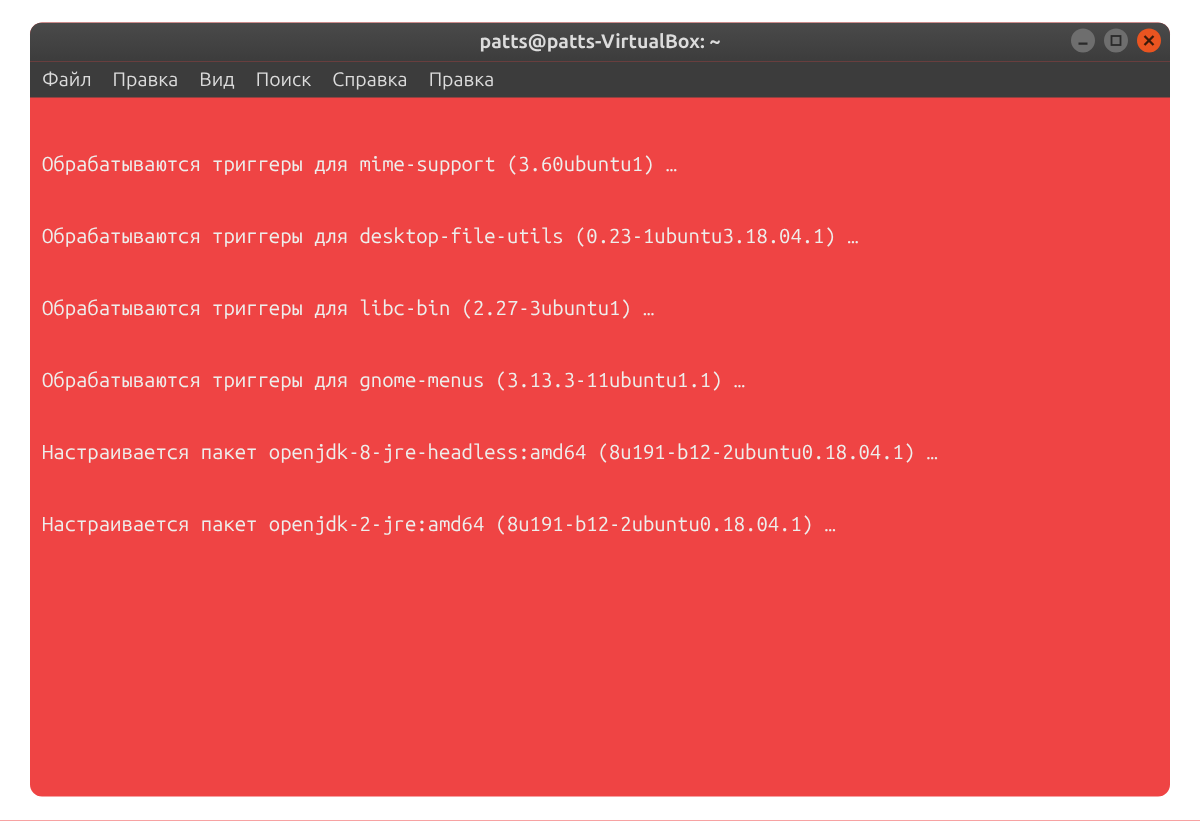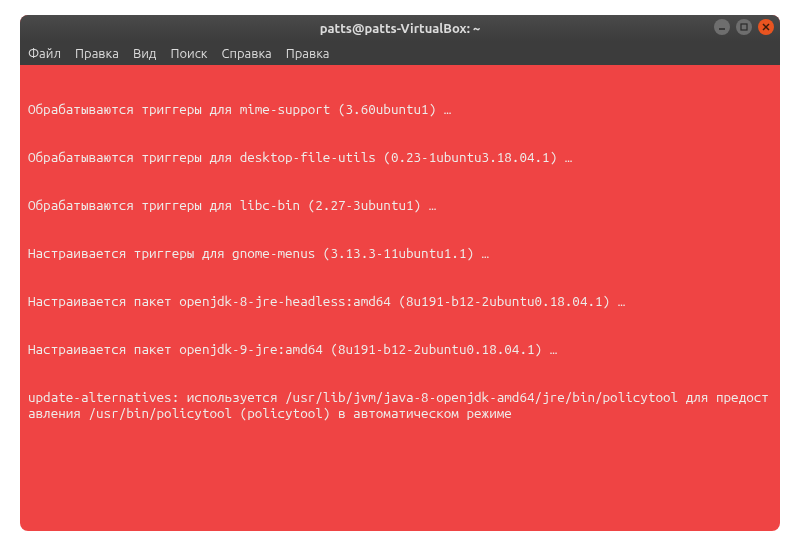--- a/index.html
+++ b/index.html
@@ -116,24 +116,23 @@
     <span class="menu-item">Вид</span>
     <span class="menu-item">Поиск</span>
     <span class="menu-item">Справка</span>
     <span class="menu-item">Правка</span>
   </div>
 
   <div class="terminal-body">
     <span class="term-line">Обрабатываются триггеры для mime-support (3.60ubuntu1) …</span>
     <span class="term-line">Обрабатываются триггеры для desktop-file-utils (0.23-1ubuntu3.18.04.1) …</span>
     <span class="term-line">Обрабатываются триггеры для libc-bin (2.27-3ubuntu1) …</span>
-    <span class="term-line">Настраивается триггеры для gnome-menus (3.13.3-11ubuntu1.1) …</span>
+    <span class="term-line">Обрабатываются триггеры для gnome-menus (3.13.3-11ubuntu1.1) …</span>
     <span class="term-line">Настраивается пакет openjdk-8-jre-headless:amd64 (8u191-b12-2ubuntu0.18.04.1) …</span>
-    <span class="term-line">Настраивается пакет openjdk-9-jre:amd64 (8u191-b12-2ubuntu0.18.04.1) …</span>
-    <span class="term-line">update-alternatives: используется /usr/lib/jvm/java-8-openjdk-amd64/jre/bin/policytool для предоставления /usr/bin/policytool (policytool) в автоматическом режиме</span>
+    <span class="term-line">Настраивается пакет openjdk-2-jre:amd64 (8u191-b12-2ubuntu0.18.04.1) …</span>
     
     
     
     
     
     
     
     
   </div>
 </div>

